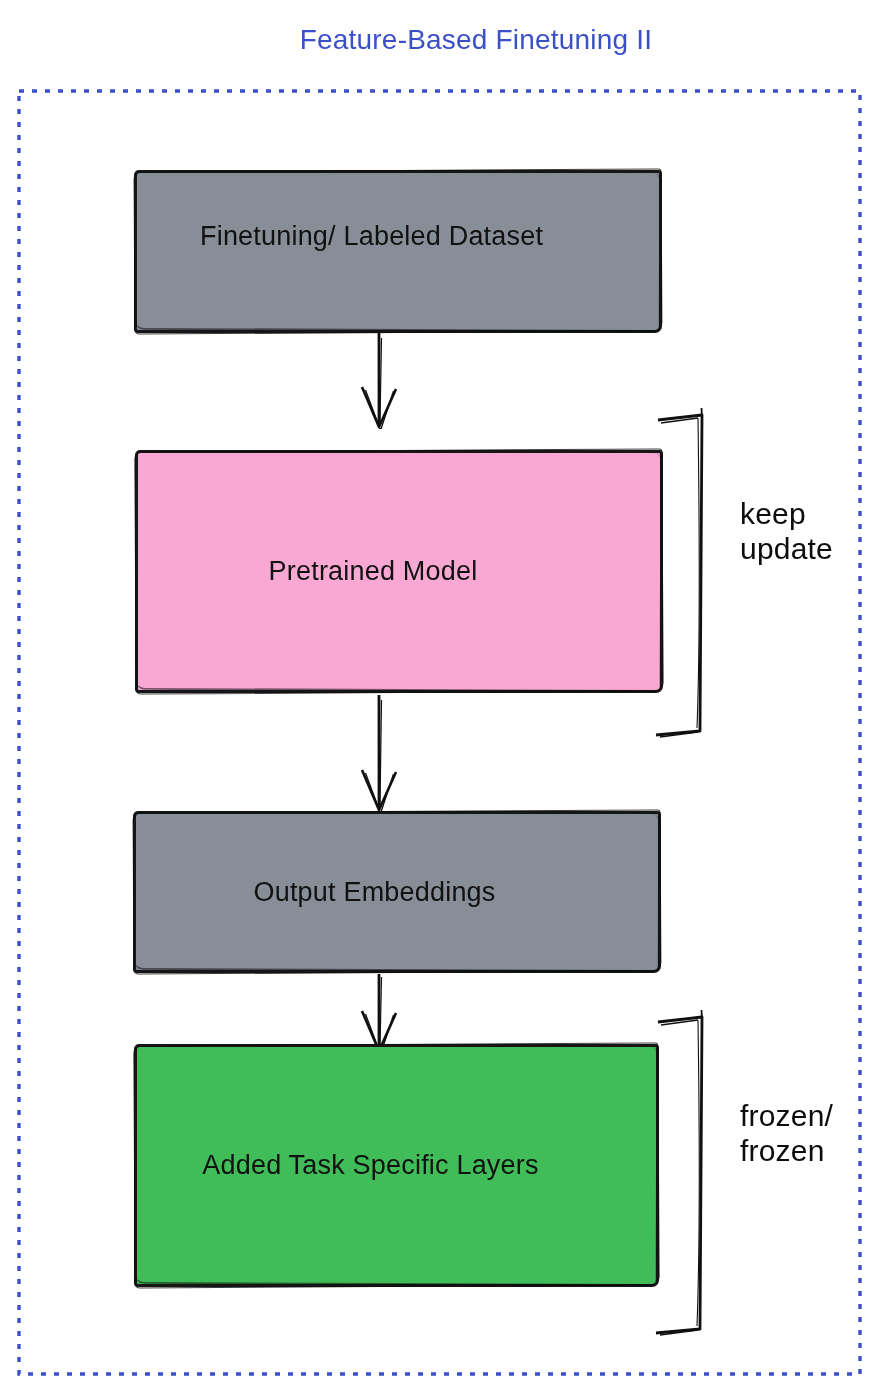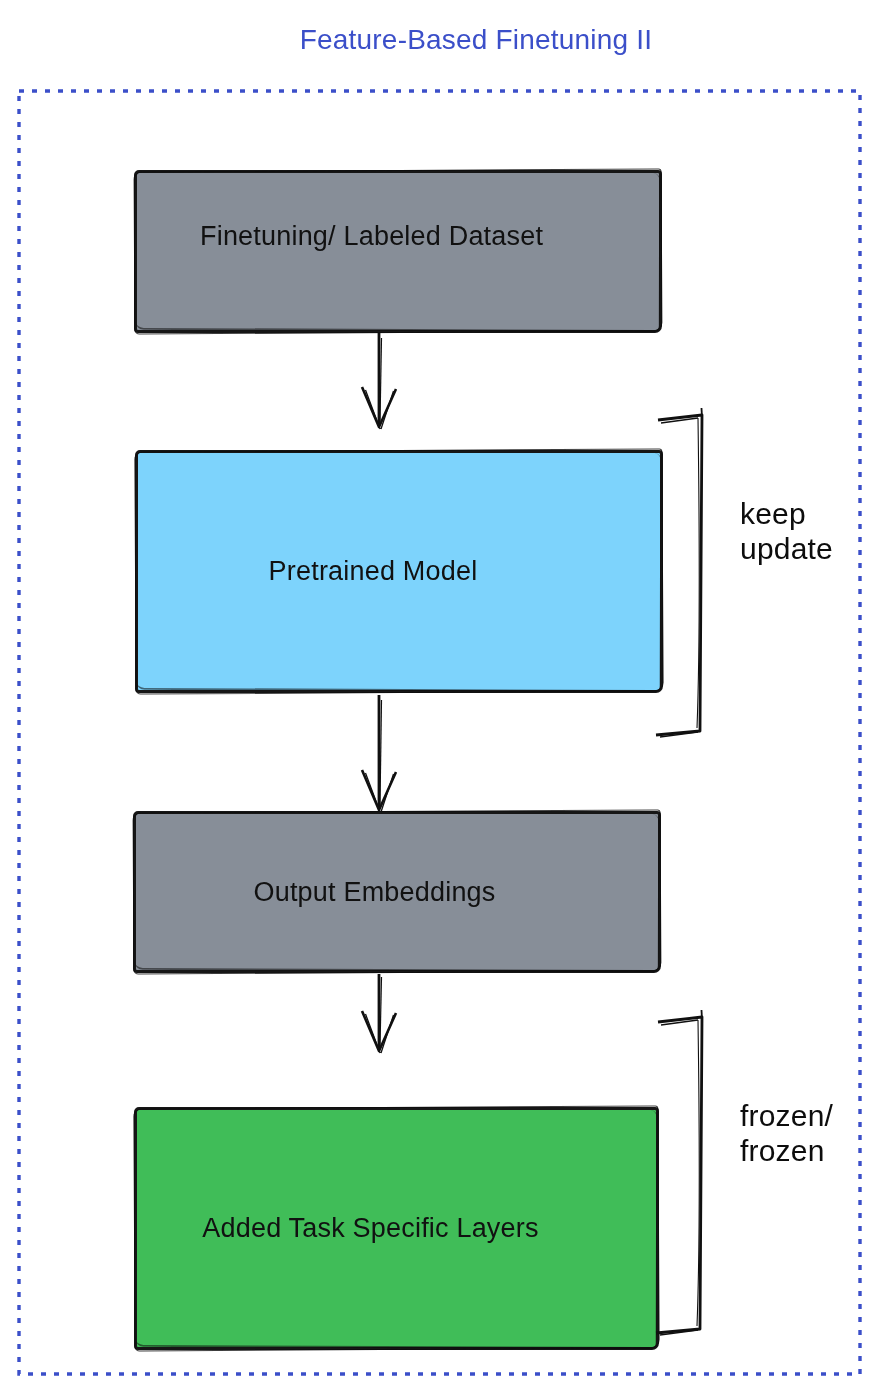--- a/index.html
+++ b/index.html
@@ -80,21 +80,21 @@
   .node-pretrained {
     left: 135px; top: 450px; width: 528px; height: 243px;
     padding-right: 52px;
   }
   .node-embeddings {
     left: 133px; top: 811px; width: 528px; height: 162px;
     padding-right: 52px;
     padding-left: 7px;
   }
   .node-layers {
-    left: 134px; top: 1107px; width: 525px; height: 243px;
+    left: 134px; top: 1044px; width: 525px; height: 243px;
     padding-right: 52px;
   }
 
   .arrow-svg, .bracket-svg {
     position: absolute;
     pointer-events: none;
   }
 
   
   .annotation {
@@ -124,21 +124,21 @@
     <span class="node-label">Finetuning/ Labeled Dataset</span>
   </div>
 
   <svg class="arrow-svg" style="left:350px; top:331px;" width="58" height="100" viewBox="0 0 58 100">
     <path d="M29 2 L29 94" stroke="#101010" stroke-width="2.8" fill="none"></path>
     <path d="M31.5 7 L30 90" stroke="#101010" stroke-width="1.2" fill="none"></path>
     <path d="M12 56 L29 96 L46 58" stroke="#101010" stroke-width="2.6" fill="none" stroke-linejoin="round"></path>
     <path d="M15.5 59 L30 98 M43.5 60 L31 98" stroke="#101010" stroke-width="1.3" fill="none"></path>
   </svg>
 
-  <div class="node node-pretrained" style="background: #7dd3fc;">
+  <div class="node node-pretrained" style="background: #f9a8d4;">
     <span class="node-label">Pretrained Model</span>
   </div>
 
   <svg class="bracket-svg" style="left:654px; top:406px;" width="56" height="334" viewBox="0 0 56 334">
     <path d="M4 14 L48 9 L46 325 L2 329" stroke="#101010" stroke-width="2.8" fill="none" stroke-linejoin="round"></path>
     <path d="M7 17 L44 12" stroke="#101010" stroke-width="1.3" fill="none"></path>
     <path d="M44 12 C45.5 120 46.5 230 43 322" stroke="#101010" stroke-width="1.1" fill="none"></path>
     <path d="M47.5 2 L48 12" stroke="#101010" stroke-width="1.8" fill="none"></path>
     <path d="M6 331 L44 326" stroke="#101010" stroke-width="1.3" fill="none"></path>
   </svg>

